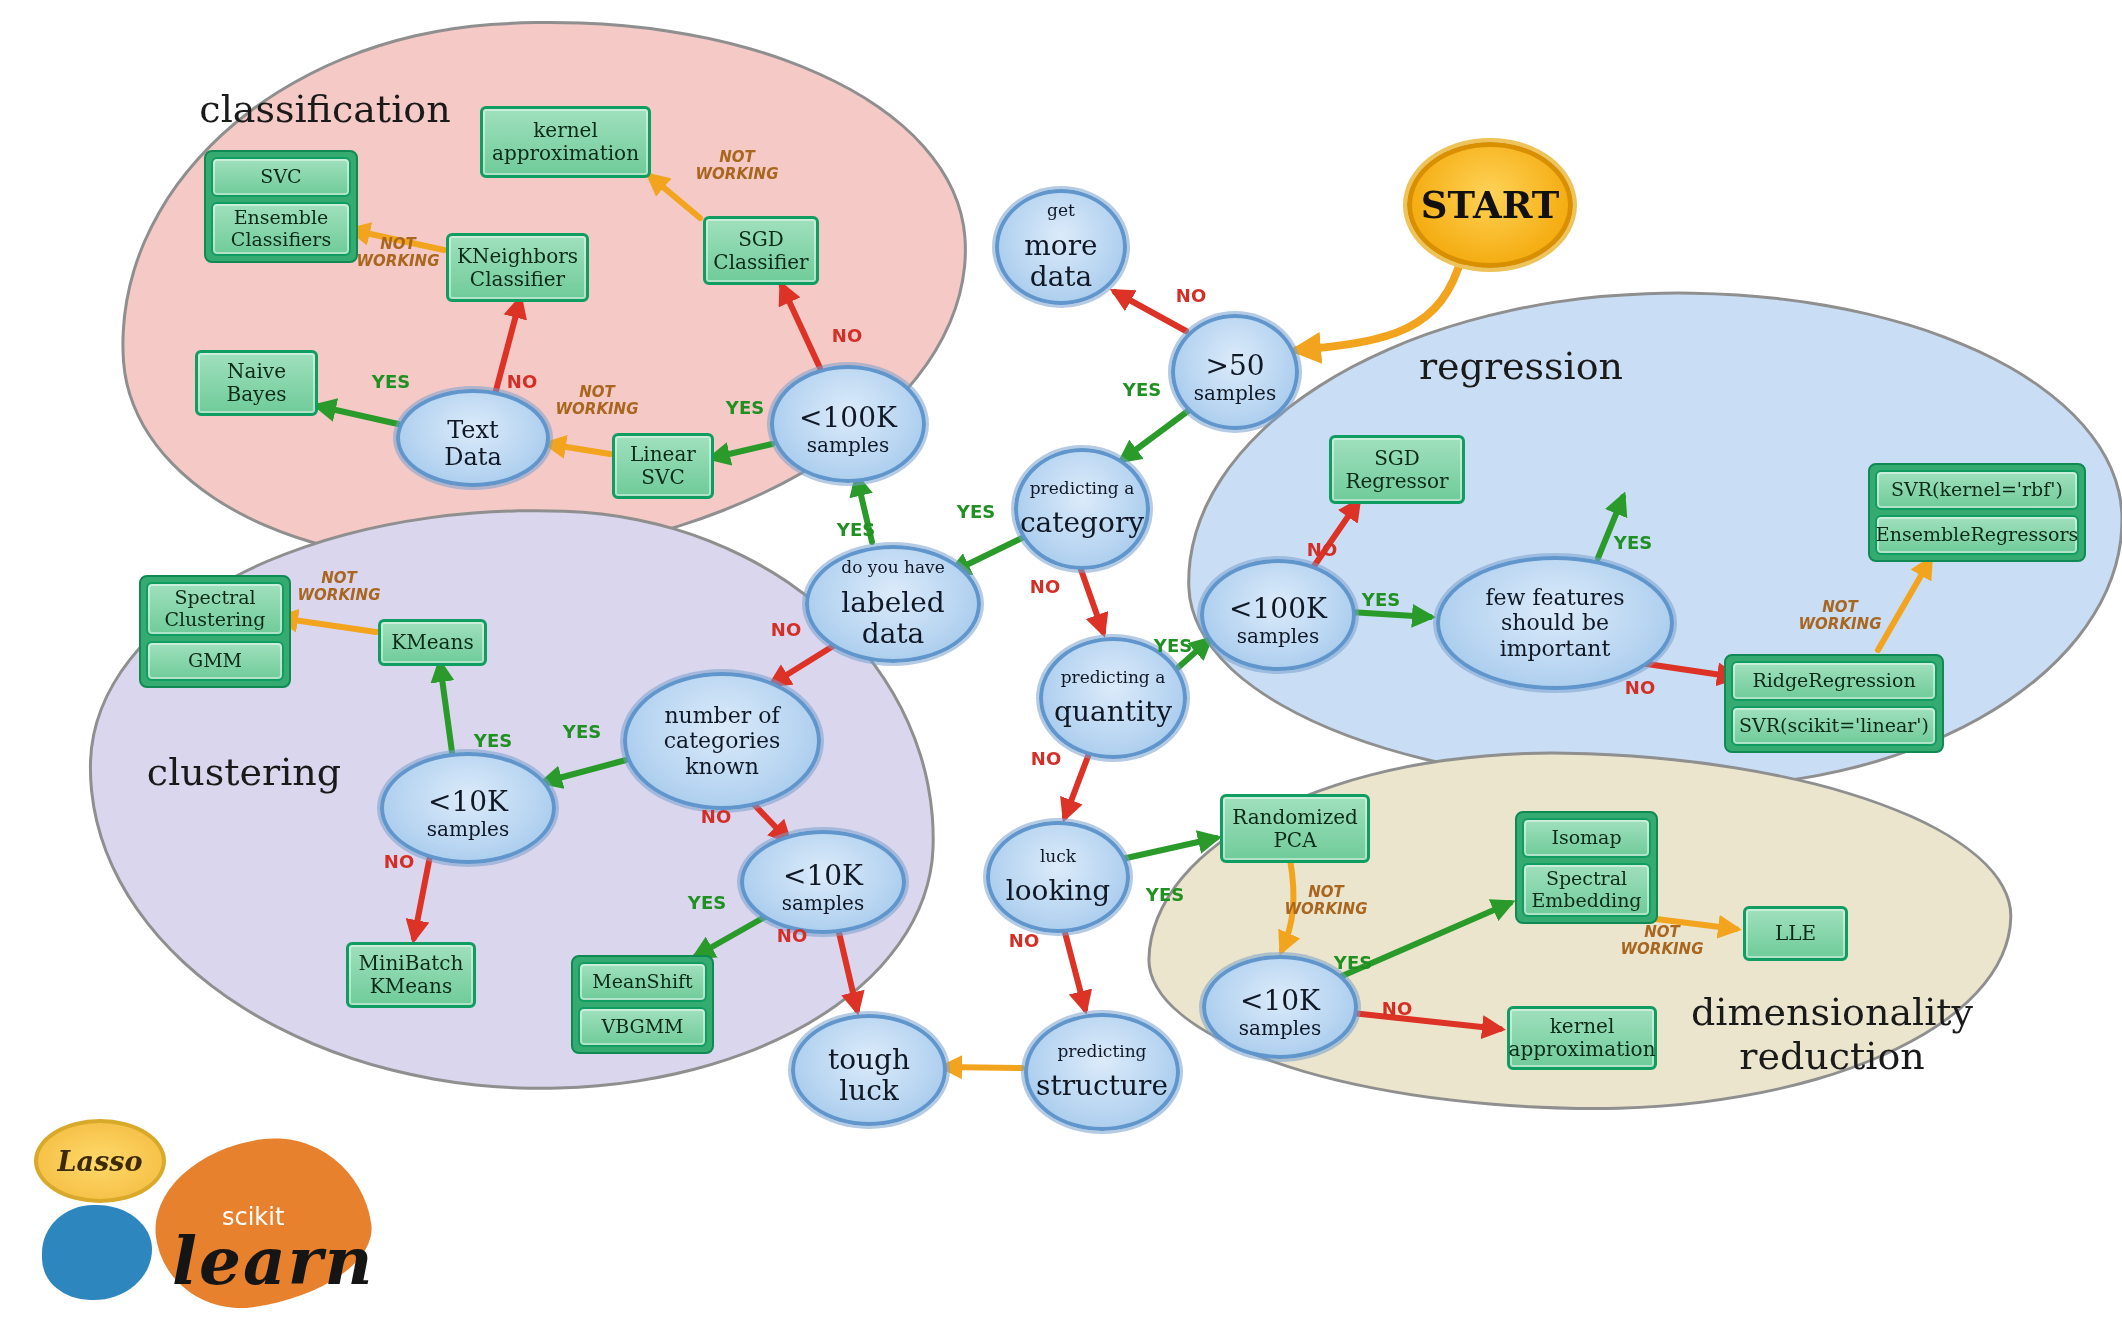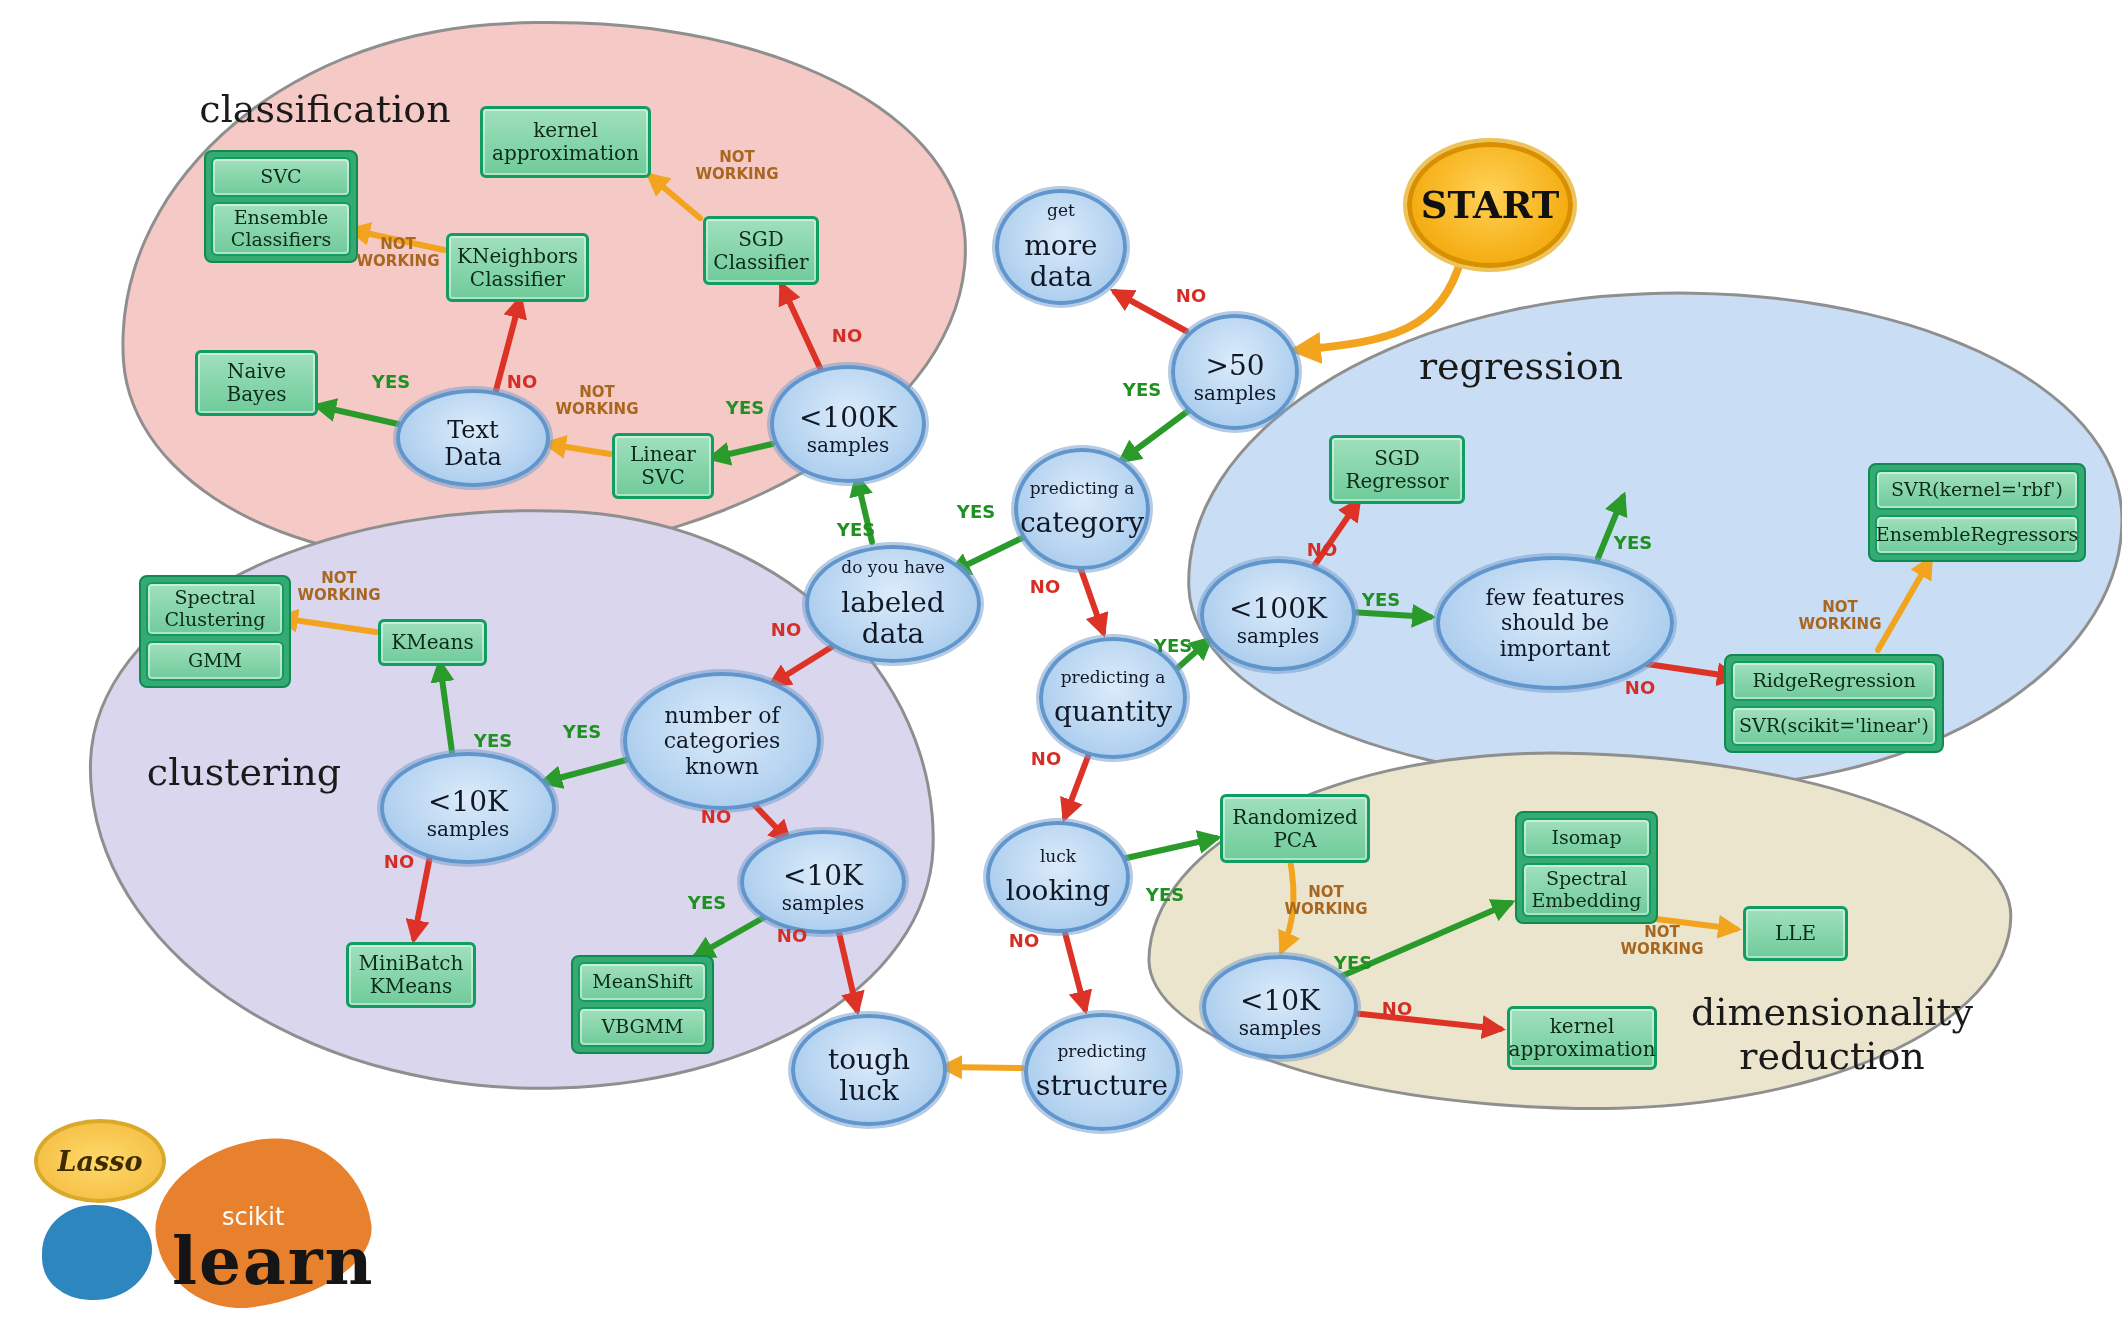--- a/index.html
+++ b/index.html
@@ -51,35 +51,35 @@
   .algo-group{position:absolute;z-index:3;display:flex;flex-direction:column;gap:5px;padding:5px;
        background:#35ab72;border:2px solid #0e8a52;border-radius:8px;}
   .algo-group .algo{border-width:2px;padding:3px 6px;font-size:19px;min-height:30px;}
 
   
   .edge-label{position:absolute;z-index:4;transform:translate(-50%,-50%);
        font-family:"DejaVu Sans",sans-serif;font-weight:bold;font-size:18px;
        text-align:center;line-height:1.1;}
   .edge-label.yes{color:#1f9021;}
   .edge-label.no{color:#d42f26;}
-  .edge-label.nw{color:#a8661f;font-size:15px;}
+  .edge-label.nw{color:#a8661f;font-size:15px;font-style:italic;}
 
   
   .back-btn{position:absolute;left:34px;top:1119px;width:124px;height:76px;z-index:5;
        border-radius:50%;background:radial-gradient(ellipse,#ffd96a,#f2b93c);
        border:4px solid #d9a92a;display:flex;align-items:center;justify-content:center;
        font-size:27px;font-style:italic;font-weight:600;color:#3c2a00;cursor:pointer;}
   .logo-orange{position:absolute;left:155px;top:1140px;width:215px;height:165px;z-index:4;
        background:#e8812d;border-radius:55% 45% 60% 40% / 50% 60% 40% 50%;transform:rotate(-8deg);}
   .logo-blue{position:absolute;left:42px;top:1205px;width:110px;height:95px;z-index:4;
        background:#2d86bd;border-radius:48% 52% 55% 45% / 52% 48% 55% 45%;}
   .logo-scikit{position:absolute;left:222px;top:1203px;z-index:5;
        font-family:"DejaVu Sans",sans-serif;font-size:24px;color:#fff;}
   .logo-learn{position:absolute;left:172px;top:1222px;z-index:5;
-       font-size:66px;font-weight:bold;color:#151515;letter-spacing:2px;}
+       font-size:66px;font-style:italic;font-weight:bold;color:#151515;letter-spacing:2px;}
 </style>
 </head>
 <body>
 
 <div class="canvas">
 
   <div class="blob blob-classification"></div>
   <div class="blob blob-clustering"></div>
   <div class="blob blob-regression"></div>
   <div class="blob blob-dimred"></div>

